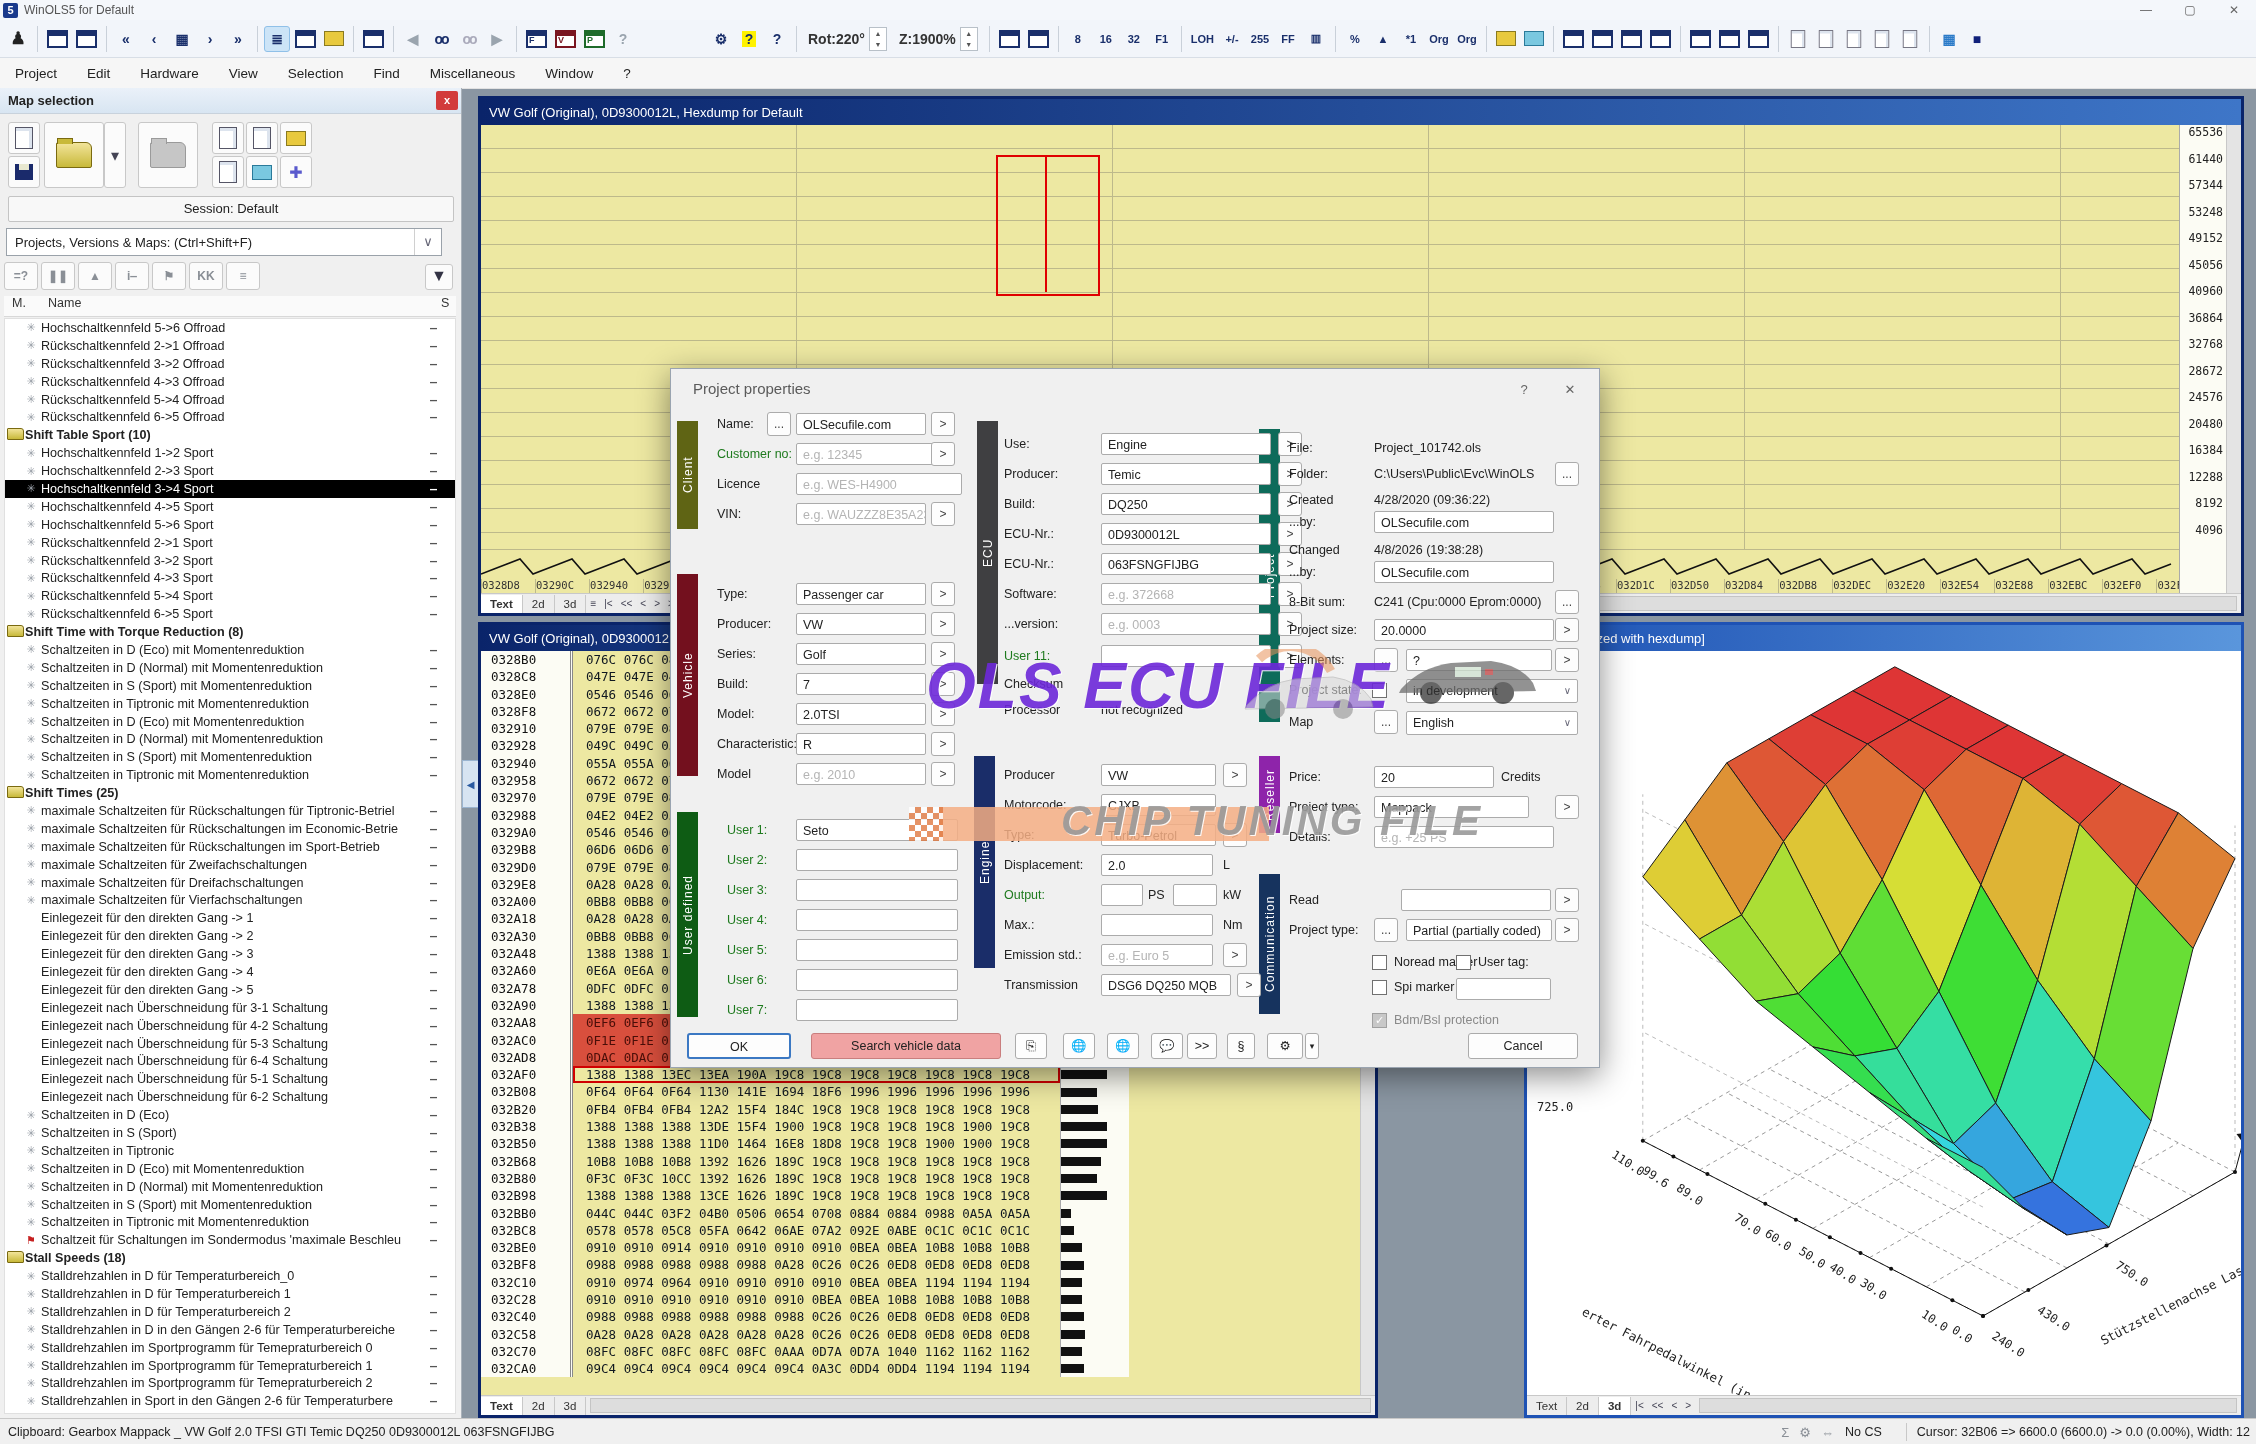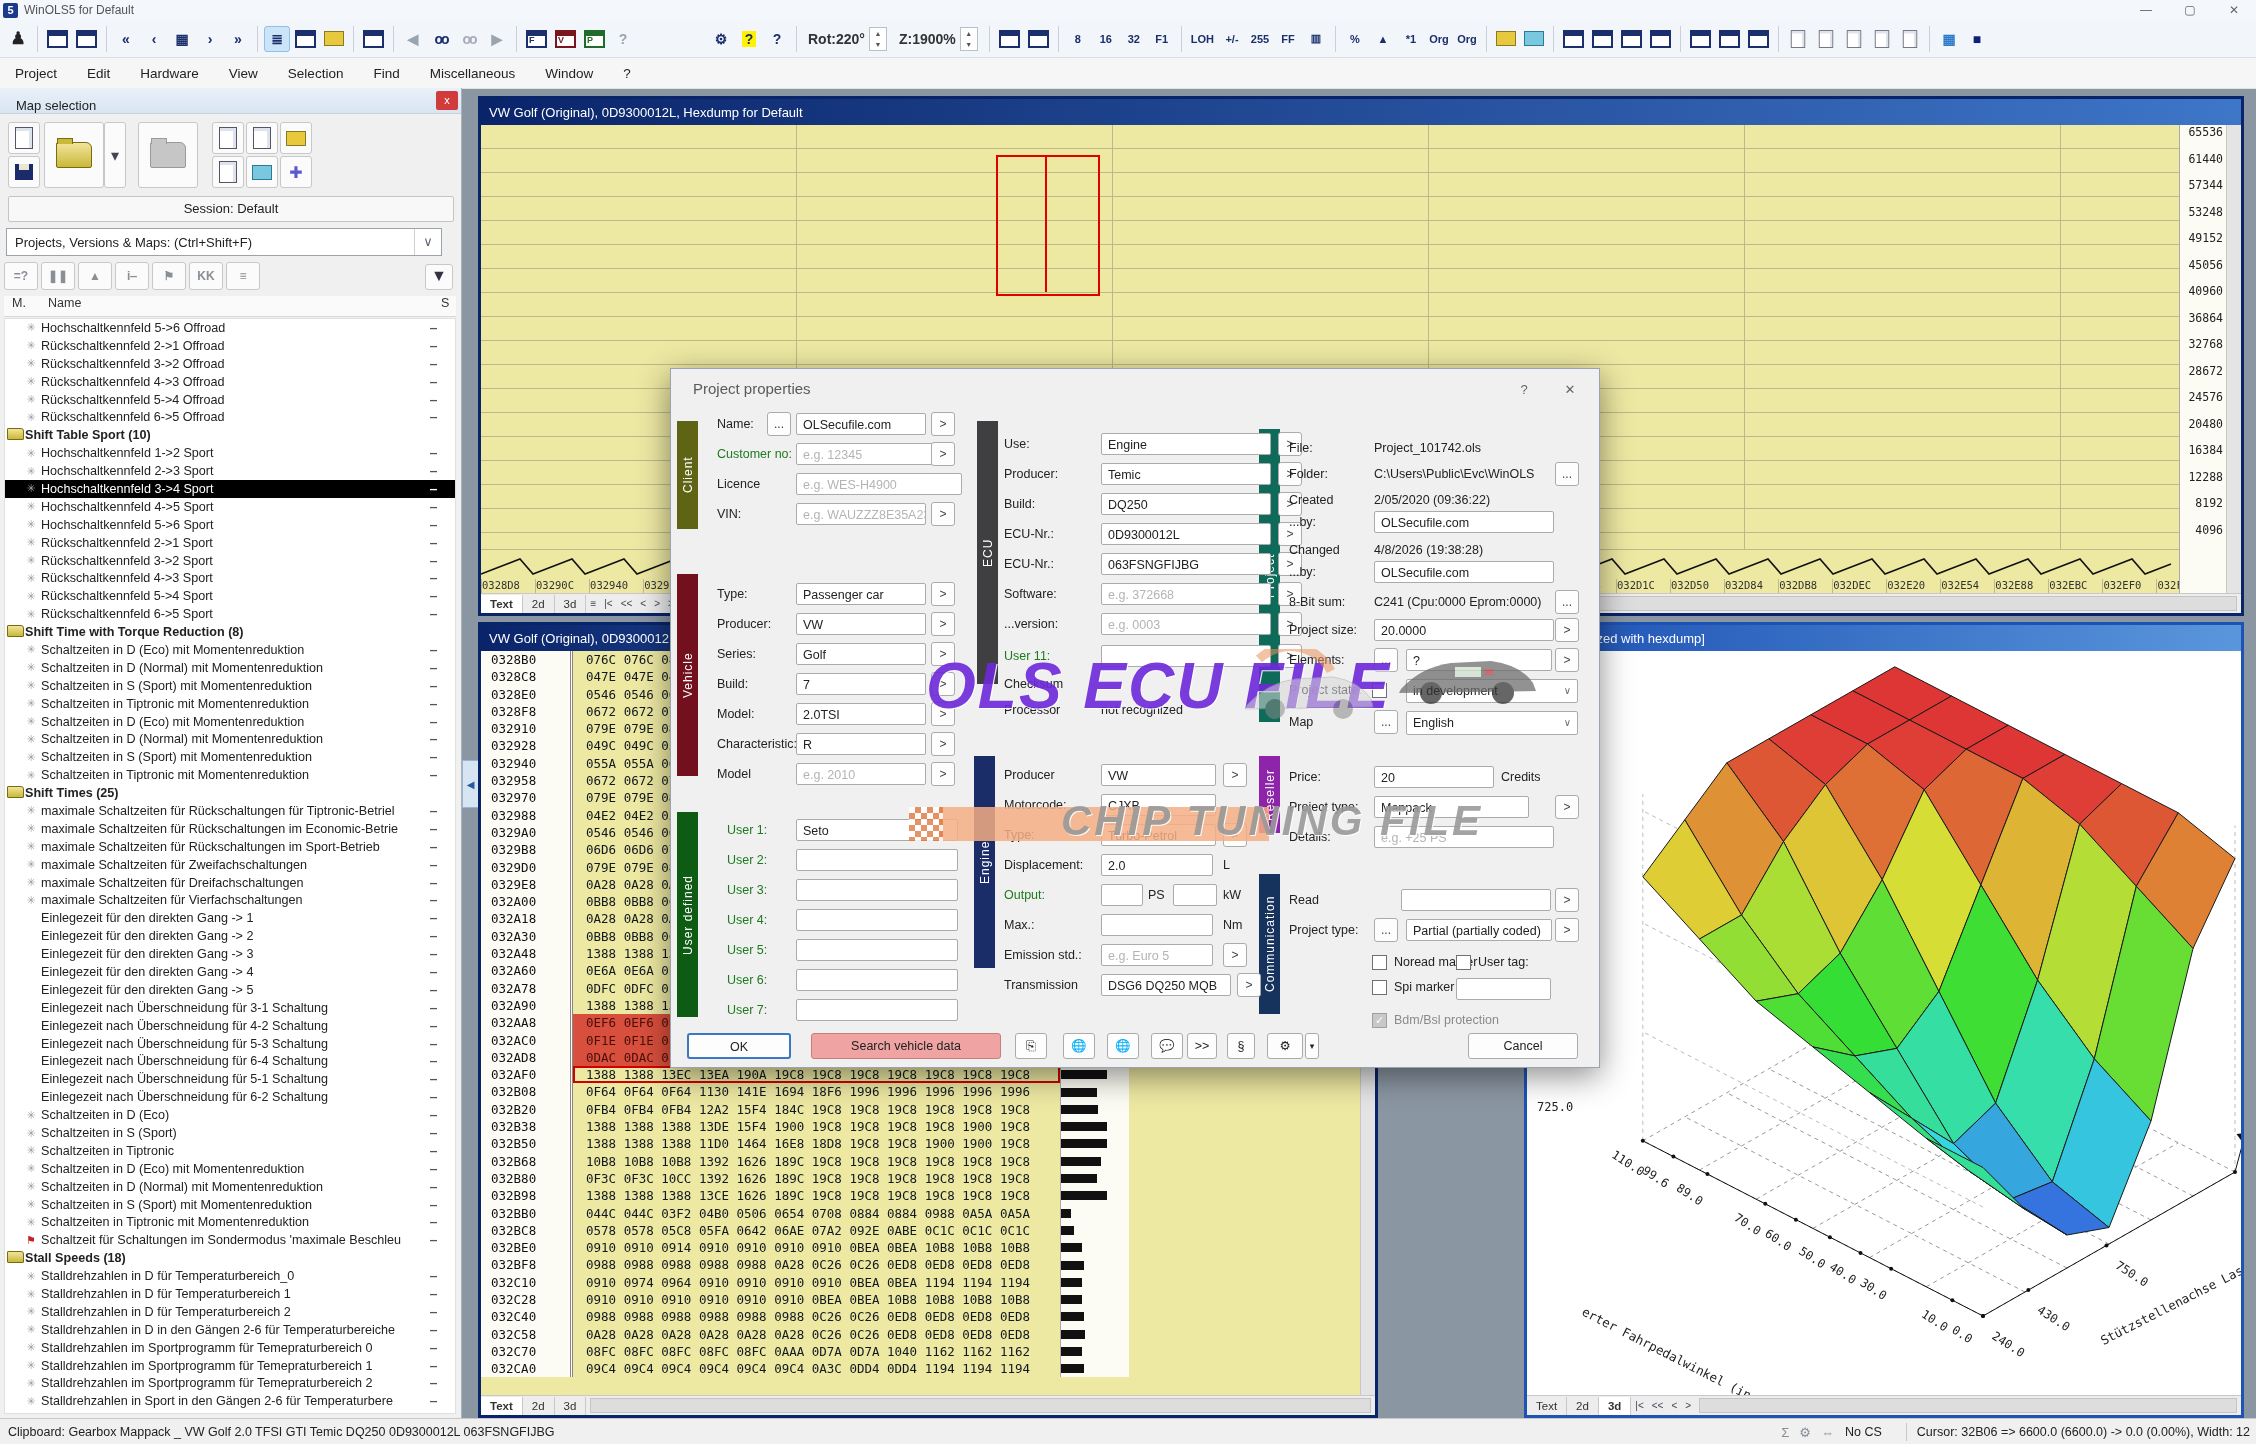--- a/index.html
+++ b/index.html
@@ -25,21 +25,21 @@
   .shm{width:18px;height:13px;background:#E8C93E;border:1px solid #8A7A20;}
   .shm.cy{background:#7AC8E0;border-color:#2A7A9A;}
   .spin{display:flex;align-items:center;margin:0 6px;}
   .spin .lab{font-size:14px;font-weight:bold;color:#333;margin-right:4px;}
   .spin .ud{display:flex;flex-direction:column;border:1px solid #B8C0C8;background:#fff;}
   .spin .ud div{width:16px;height:11px;font-size:7px;line-height:11px;text-align:center;color:#555;}
   #menubar{left:0;top:58px;width:2256px;height:30px;background:#F6F6F6;border-bottom:1px solid #E2E2E2;display:flex;align-items:center;font-size:13.5px;color:#222;}
   .mitem{padding:0 15px;}
   
   #panel{left:0;top:88px;width:462px;height:1330px;background:#F0F0F0;border-right:1px solid #AAB2BA;box-sizing:border-box;}
-  #phead{left:0;top:0;width:461px;height:26px;background:linear-gradient(#EAF1F9,#D8E5F2);display:flex;align-items:flex-end;font-size:13px;padding-left:16px;box-sizing:border-box;border-bottom:1px solid #C8D2DC;}
+  #phead{left:0;top:0;width:461px;height:26px;background:linear-gradient(#EAF1F9,#D8E5F2);display:flex;align-items:center;font-size:13px;padding-left:8px;box-sizing:border-box;border-bottom:1px solid #C8D2DC;font-weight:bold;}
   #pclose{position:absolute;right:3px;top:3px;width:22px;height:19px;background:#D23B3B;color:#fff;font-size:11px;text-align:center;line-height:19px;border-radius:2px;}
   .pbtn{position:absolute;border:1px solid #C8C8C8;border-radius:3px;background:#FBFBFB;display:flex;align-items:center;justify-content:center;}
   .shd{width:16px;height:20px;background:#fff;border:1px solid #556;box-shadow:inset -3px 3px 0 #DDE4EE;}
   .shdisk{width:18px;height:16px;background:#1A2A6B;position:relative;}
   .shdisk:before{content:"";position:absolute;left:4px;top:0;width:10px;height:6px;background:#E8E8D0;}
   .shfold{width:34px;height:24px;background:linear-gradient(#F2E49A,#C8B93A);border:1px solid #7A6A10;border-radius:2px 6px 2px 2px;position:relative;}
   .shfold:before{content:"";position:absolute;left:0;top:-5px;width:14px;height:5px;background:#C8B93A;border:1px solid #7A6A10;border-bottom:none;}
   .shfold.gray{background:#C6C6C6;border-color:#9A9A9A;}
   .shfold.gray:before{background:#C6C6C6;border-color:#9A9A9A;}
   #session{position:absolute;left:8px;top:108px;width:444px;height:24px;background:#F8F8F8;border:1px solid #C4C4C4;border-radius:2px;text-align:center;line-height:24px;font-size:13px;}
@@ -1046,21 +1046,21 @@
         <div class="dbtn" style="left:552px;top:574px">&gt;</div>
         <div class="dl" style="left:333px;top:605px">Transmission</div>
         <div class="din" style="left:430px;top:605px;width:130px">DSG6 DQ250 MQB</div>
         <div class="dbtn" style="left:566px;top:604px">&gt;</div>
         <div class="dl" style="left:618px;top:68px">File:</div>
         <div class="dtext" style="left:703px;top:68px">Project_101742.ols</div>
         <div class="dl" style="left:618px;top:94px">Folder:</div>
         <div class="dtext" style="left:703px;top:94px">C:\Users\Public\Evc\WinOLS</div>
         <div class="dbtn" style="left:884px;top:93px">...</div>
         <div class="dl" style="left:618px;top:120px">Created</div>
-        <div class="dtext" style="left:703px;top:120px">2/05/2020 (09:36:22)</div>
+        <div class="dtext" style="left:703px;top:120px">4/28/2020 (09:36:22)</div>
         <div class="dl" style="left:618px;top:142px">...by:</div>
         <div class="din" style="left:703px;top:142px;width:180px">OLSecufile.com</div>
         <div class="dl" style="left:618px;top:170px">Changed</div>
         <div class="dtext" style="left:703px;top:170px">4/8/2026 (19:38:28)</div>
         <div class="dl" style="left:618px;top:192px">...by:</div>
         <div class="din" style="left:703px;top:192px;width:180px">OLSecufile.com</div>
         <div class="dl" style="left:618px;top:222px">8-Bit sum:</div>
         <div class="dtext" style="left:703px;top:222px">C241 (Cpu:0000 Eprom:0000)</div>
         <div class="dbtn" style="left:884px;top:221px">...</div>
         <div class="dl" style="left:618px;top:250px">Project size:</div>

